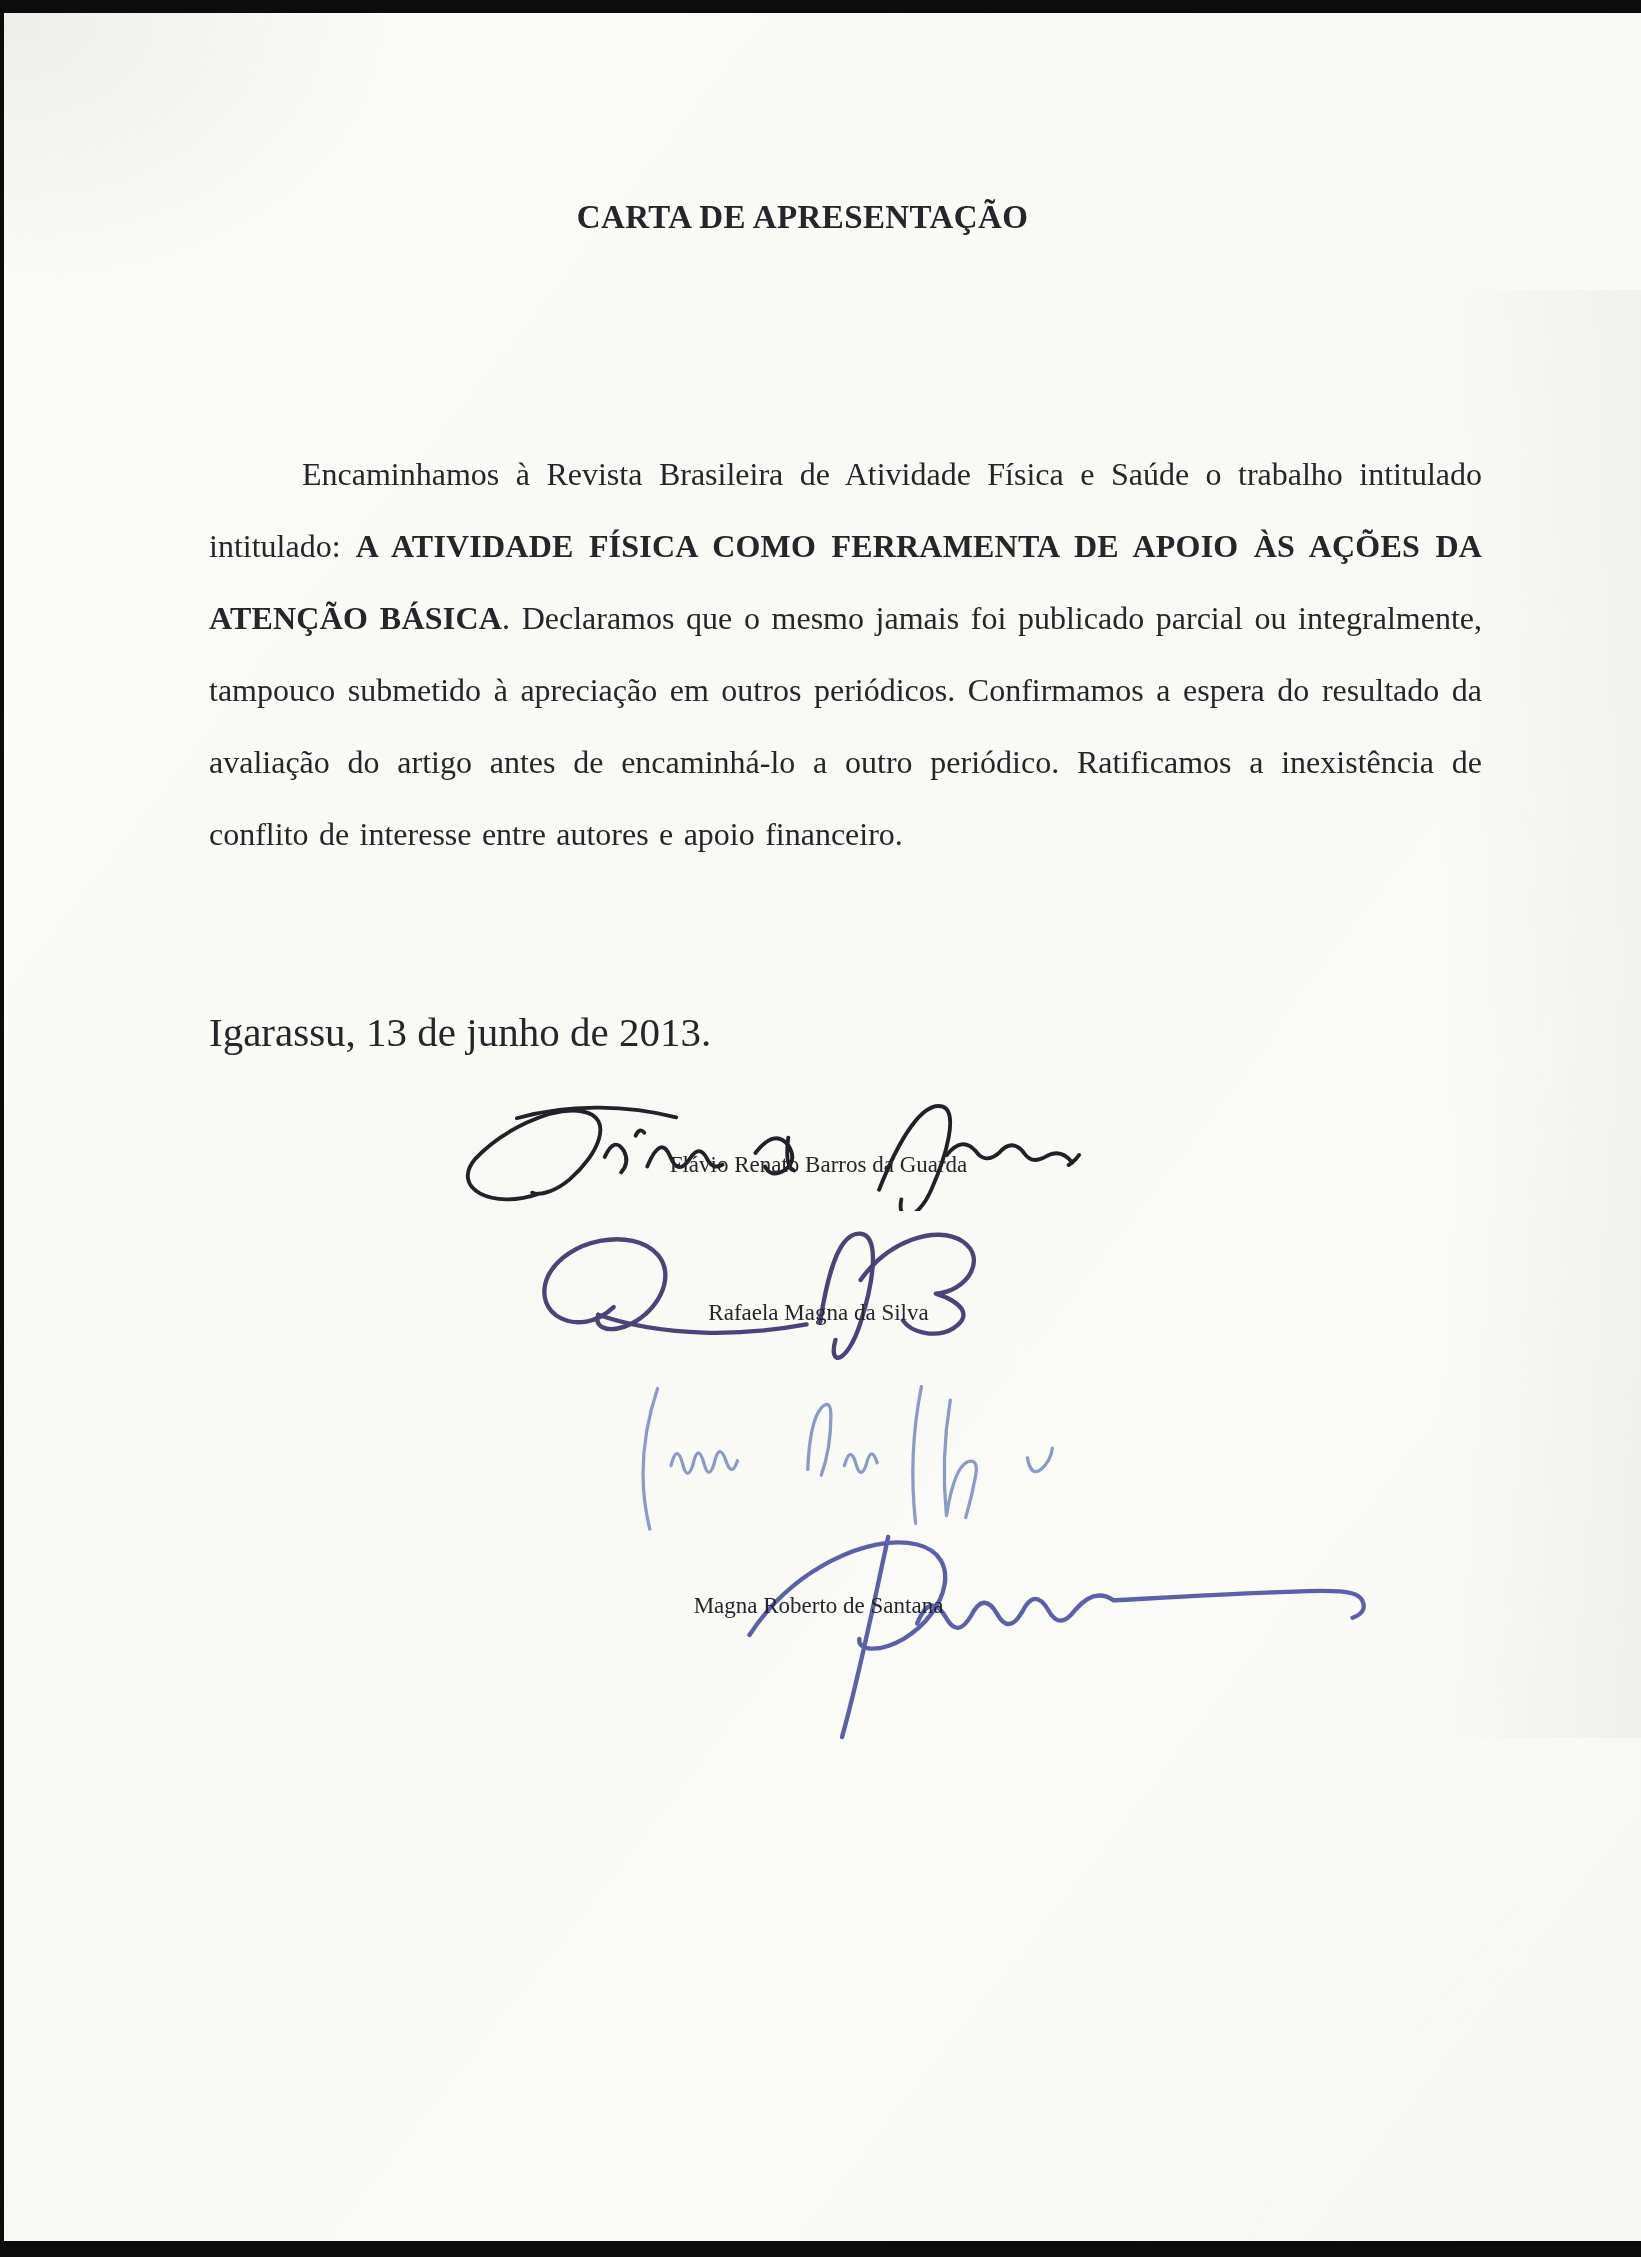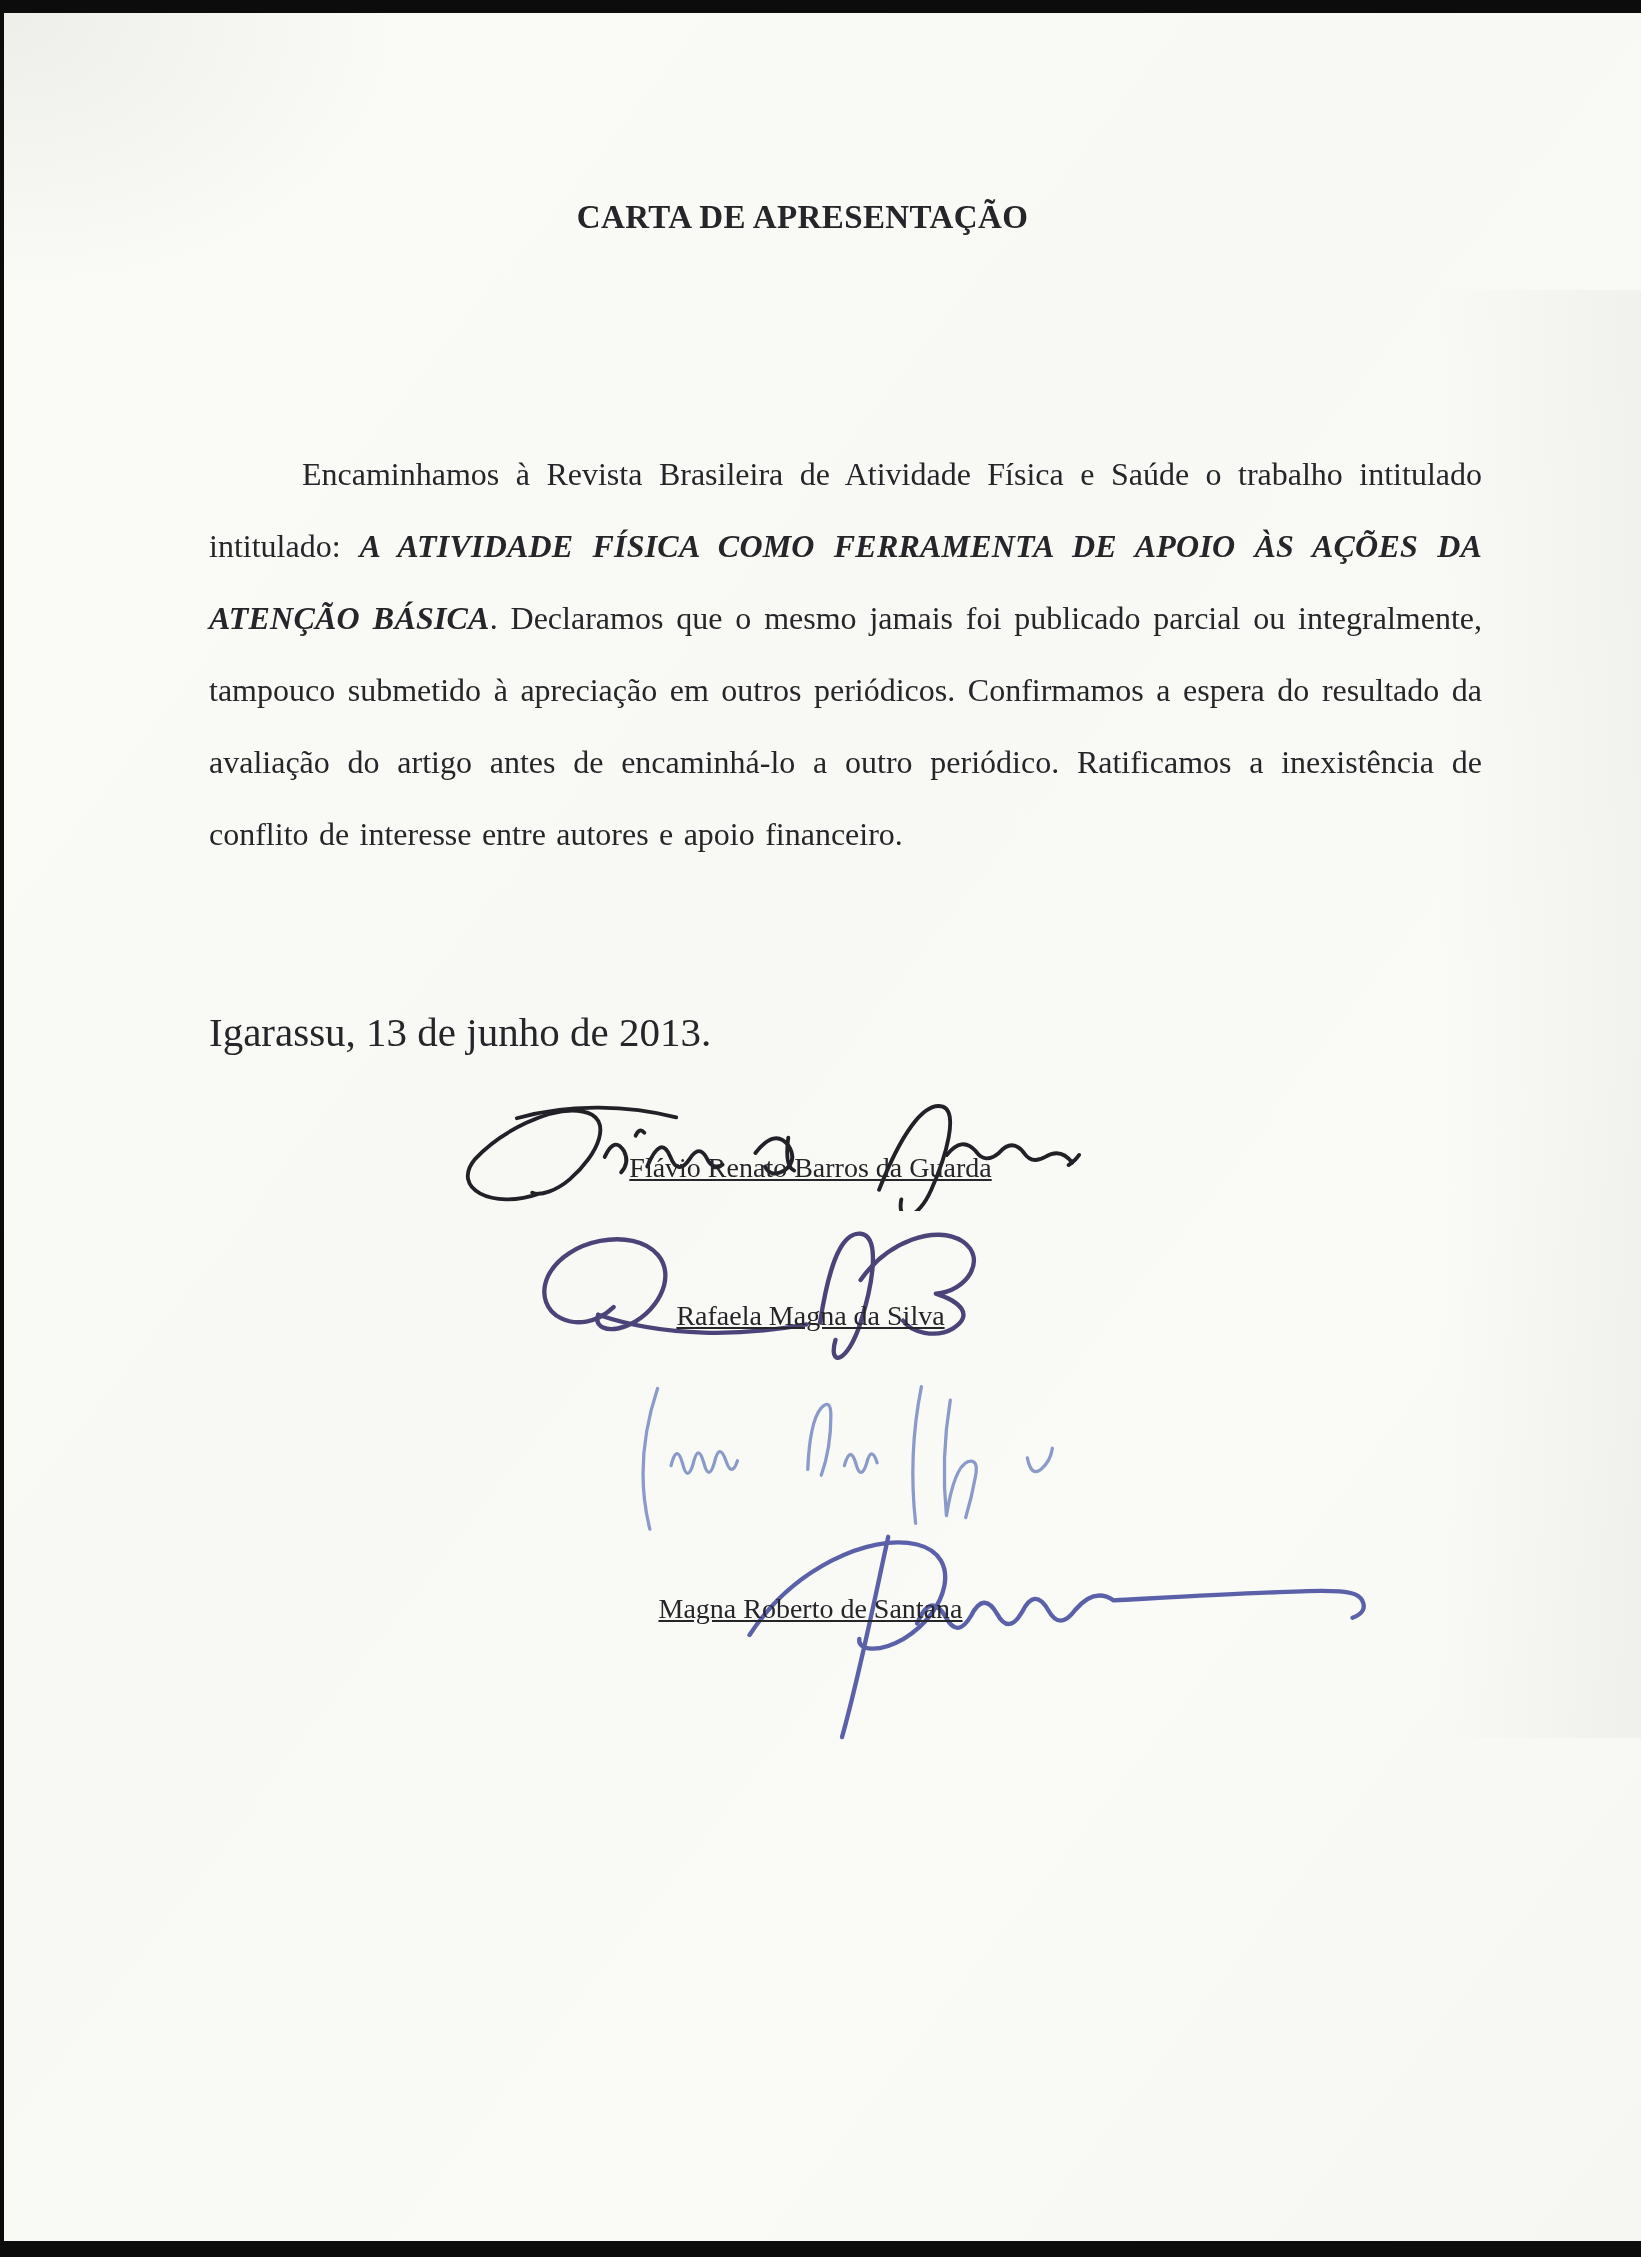--- a/index.html
+++ b/index.html
@@ -22,24 +22,24 @@
     background:linear-gradient(270deg,rgba(130,130,124,0.07),rgba(0,0,0,0) 80%);}
   .title{
     position:absolute;top:199px;left:0;width:1605px;
     text-align:center;font-weight:bold;font-size:33px;letter-spacing:0.4px;
   }
   .para{
     position:absolute;top:406px;left:209px;width:1273px;
     font-size:32px;line-height:72px;text-align:justify;text-indent:93px;
     word-spacing:2.4px;
   }
-  .para b{letter-spacing:0.2px;font-style:italic;}
+  .para b{letter-spacing:0.2px;}
   .dateline{position:absolute;top:1008px;left:209px;font-size:41px;}
   .sig-name{
-    position:absolute;left:8px;width:1605px;text-align:center;font-size:28px;text-decoration:underline;
+    position:absolute;left:16px;width:1605px;text-align:center;font-size:23px;
   }
   .name-1{top:1152px;}
   .name-2{top:1300px;}
   .name-3{top:1447px;}
   .name-4{top:1593px;}
   .sig-svg{position:absolute;pointer-events:none;}
   .sig-svg path{fill:none;stroke-linecap:round;stroke-linejoin:round;}
   .svg-1{left:425px;top:1097px;}
   .svg-2{left:521px;top:1222px;}
   .svg-3{left:603px;top:1377px;}

